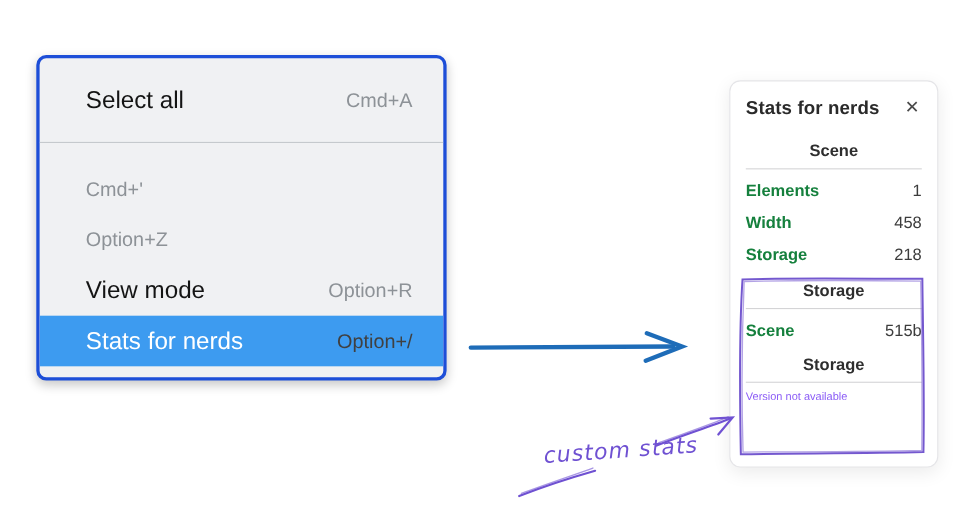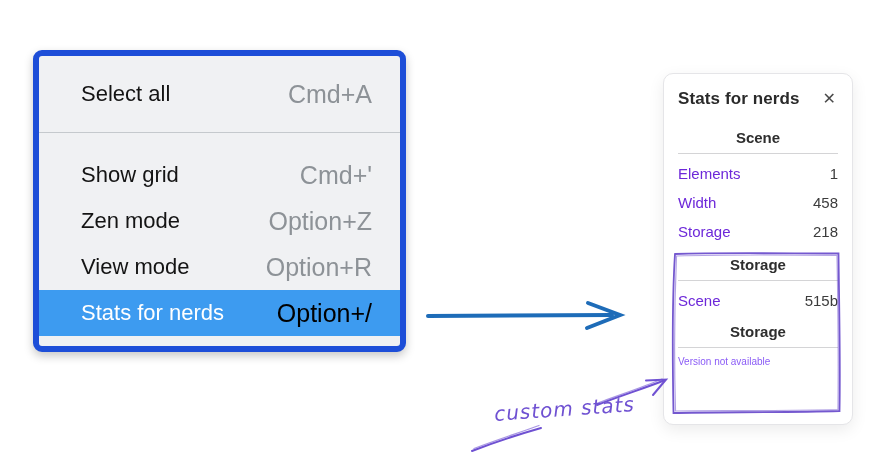--- a/index.html
+++ b/index.html
@@ -13,55 +13,55 @@
     position: relative;
   }
 
   
   .menu {
     position: absolute;
     left: 33px;
     top: 50px;
     width: 373px;
     background: #f0f1f3;
-    border: 6px solid #1d4ed8;
+    border: 3px solid #1d4ed8;
     border-radius: 9px;
     box-shadow: 0 4px 10px rgba(0,0,0,0.22);
     box-sizing: border-box;
     overflow: hidden;
   }
   .menu-row {
     display: flex;
     justify-content: space-between;
     align-items: center;
     height: 46px;
     padding: 0 28px 0 42px;
     font-size: 22px;
     color: #141414;
   }
   .menu-row.first {
     height: 76px;
   }
   .menu-shortcut {
     color: #8d9297;
-    font-size: 25px;
+    font-size: 18px;
   }
   .menu-divider {
     height: 1px;
     background: #c5c9cd;
   }
   .menu-group2 {
     padding: 19px 0 10px 0;
   }
   .menu-row.highlighted {
     background: #3d9bf0;
     color: #ffffff;
   }
   .menu-row.highlighted .menu-shortcut {
-    color: #000000;
+    color: #404040;
   }
 
   
   .panel {
     position: absolute;
     left: 663px;
     top: 73px;
     width: 190px;
     height: 352px;
     box-sizing: border-box;
@@ -107,21 +107,21 @@
     border-top: 1px solid #d4d4d6;
     margin: 5px 0 0 0;
   }
   .stat-rows { margin-top: 5px; }
   .stat-row {
     display: flex;
     justify-content: space-between;
     align-items: center;
     height: 29px;
   }
-  .stat-label { color: #6d28d9; }
+  .stat-label { color: #15803d; font-weight: bold; }
   .stat-value { color: #3c3c3c; }
   .version-note {
     margin-top: 8px;
     color: #8b5cf6;
     white-space: nowrap;
     font-size: 10px;
   }
 
   
   .overlay-svg {
@@ -147,25 +147,23 @@
 <body>
 
 <div class="menu">
   <div class="menu-row first">
     <span>Select all</span>
     <span class="menu-shortcut">Cmd+A</span>
   </div>
   <div class="menu-divider"></div>
   <div class="menu-group2">
     <div class="menu-row">
-      <span>Show grid</span>
       <span class="menu-shortcut">Cmd+'</span>
     </div>
     <div class="menu-row">
-      <span>Zen mode</span>
       <span class="menu-shortcut">Option+Z</span>
     </div>
     <div class="menu-row">
       <span>View mode</span>
       <span class="menu-shortcut">Option+R</span>
     </div>
     <div class="menu-row highlighted">
       <span>Stats for nerds</span>
       <span class="menu-shortcut">Option+/</span>
     </div>

